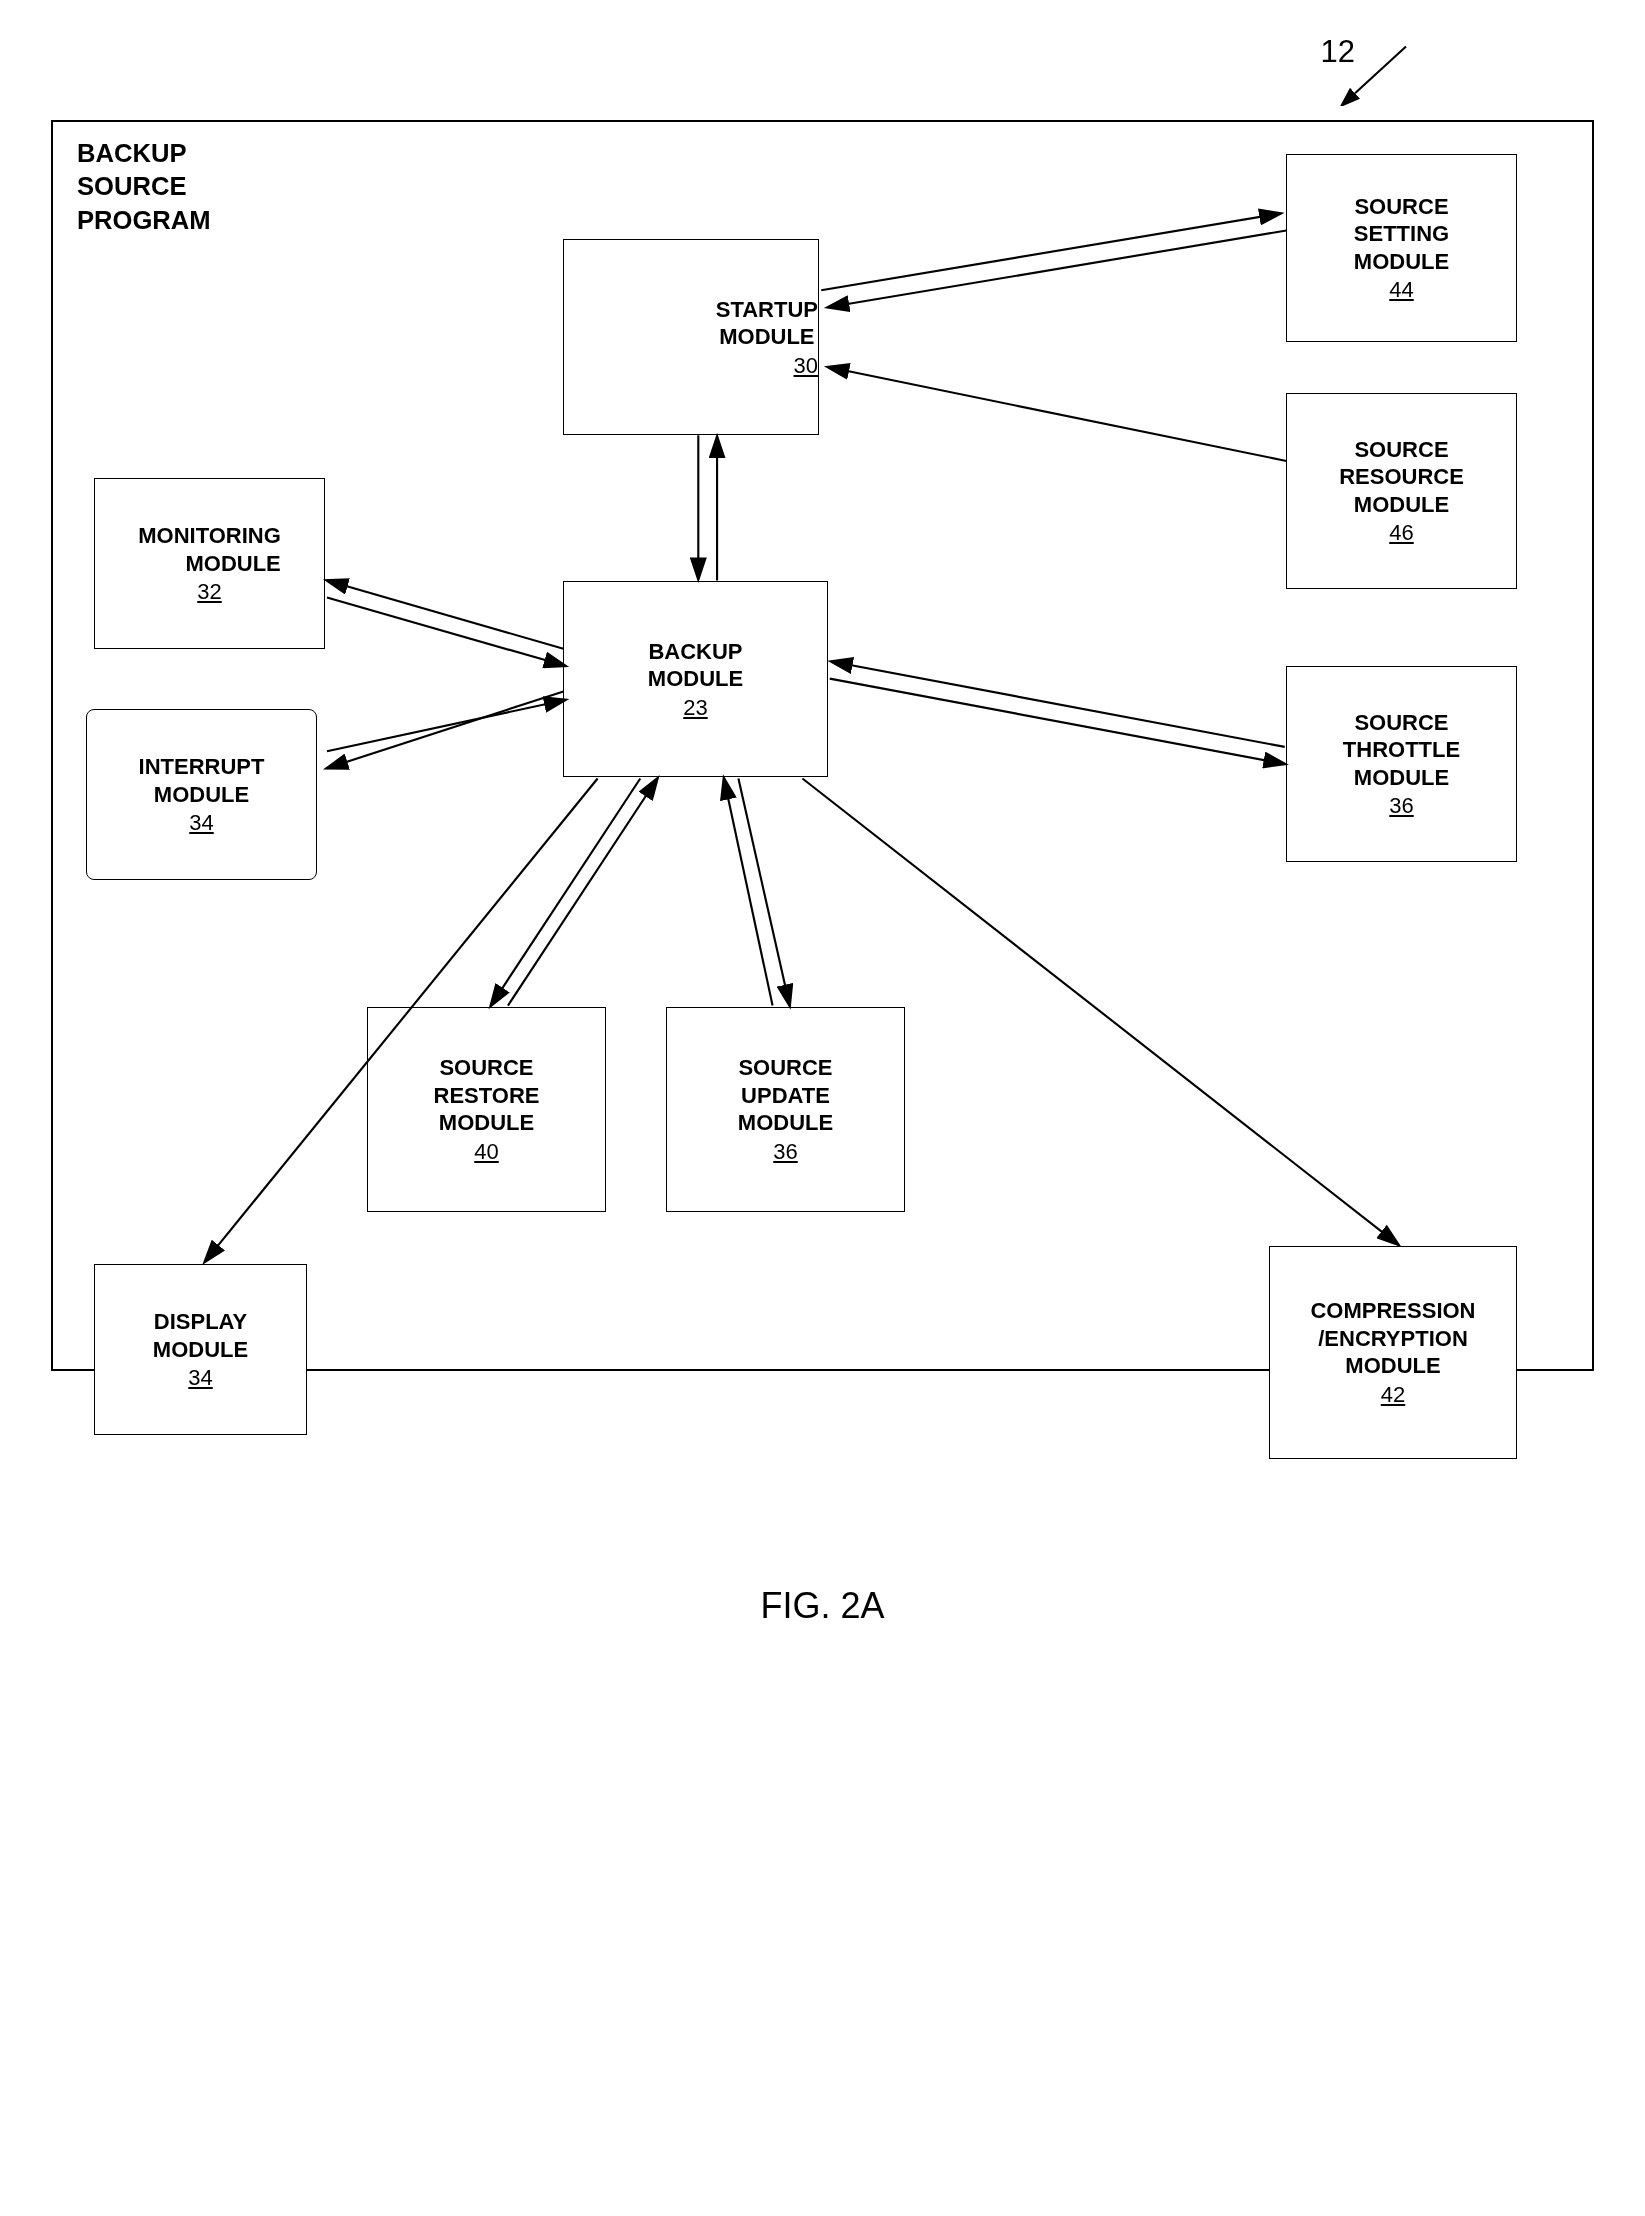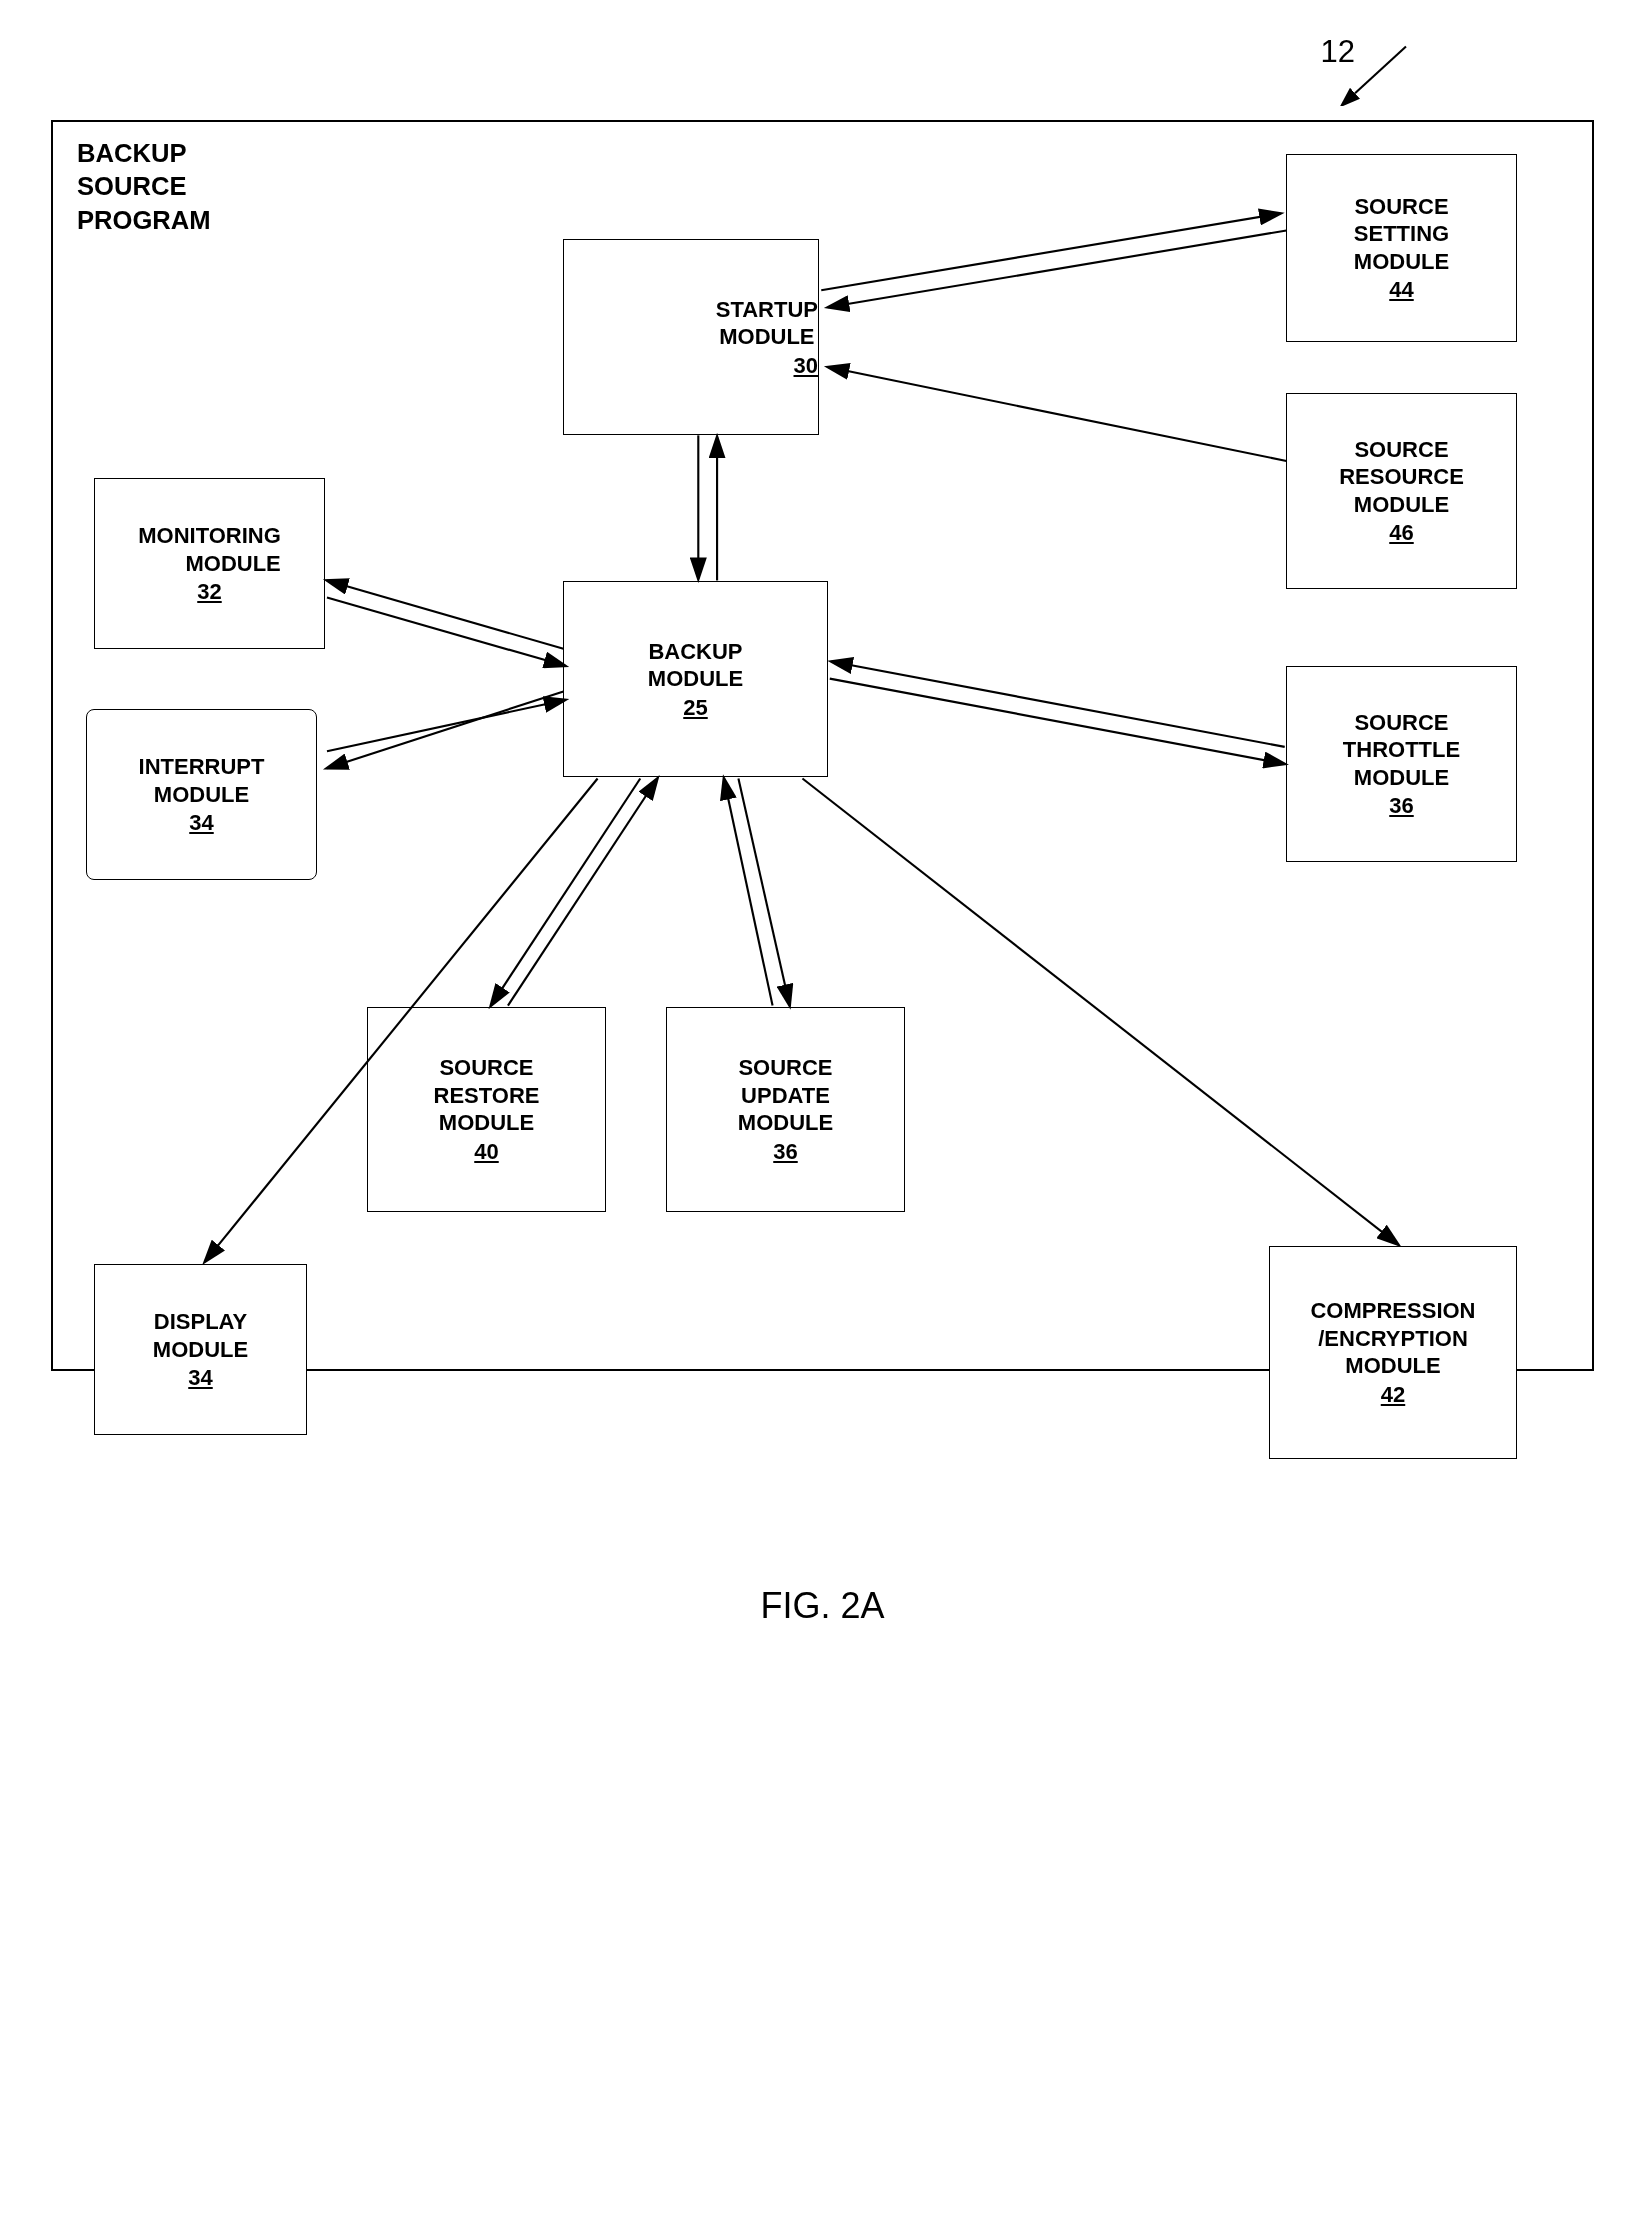--- a/index.html
+++ b/index.html
@@ -63,21 +63,21 @@
     }
 
     .module-box .module-name {
       font-size: 22px;
       font-weight: bold;
       line-height: 1.25;
     }
 
     .module-box .module-num {
       font-size: 22px;
-      font-weight: bold;
+      font-weight: normal;
       text-decoration: underline;
       margin-top: 2px;
     }
 
     
     .startup-module {
       top: 239px;
       left: 563px;
       width: 256px;
       height: 196px;
@@ -231,21 +231,21 @@
     <div class="module-num">44</div>
   </div>
 
   <div class="module-box source-resource-module">
     <div class="module-name">SOURCE<br>RESOURCE<br>MODULE</div>
     <div class="module-num">46</div>
   </div>
 
   <div class="module-box backup-module">
     <div class="module-name">BACKUP<br>MODULE</div>
-    <div class="module-num">25</div>
+    <div class="module-num">23</div>
   </div>
 
   <div class="module-box monitoring-module">
     <div class="module-name">MONITORING<br>MODULE</div>
     <div class="module-num">32</div>
   </div>
 
   <div class="module-box interrupt-module">
     <div class="module-name">INTERRUPT<br>MODULE</div>
     <div class="module-num">34</div>

